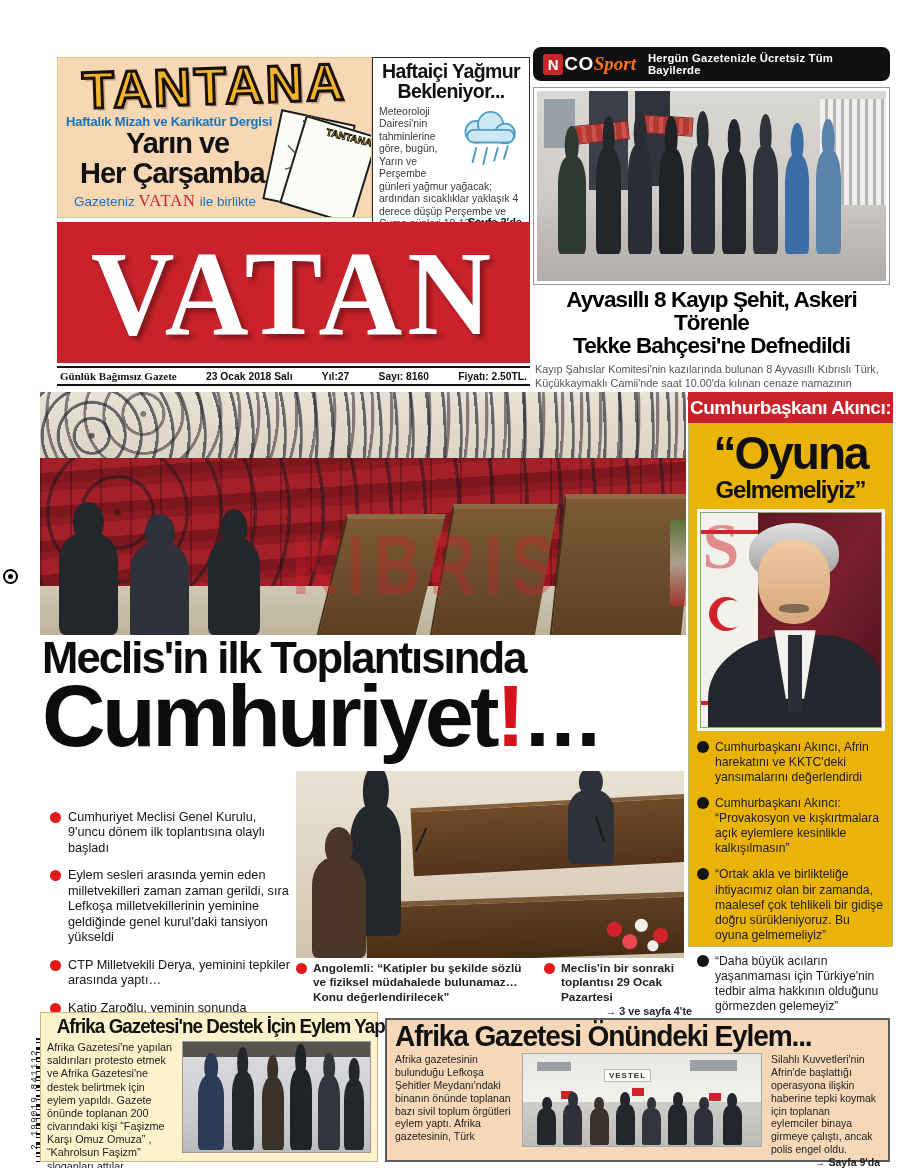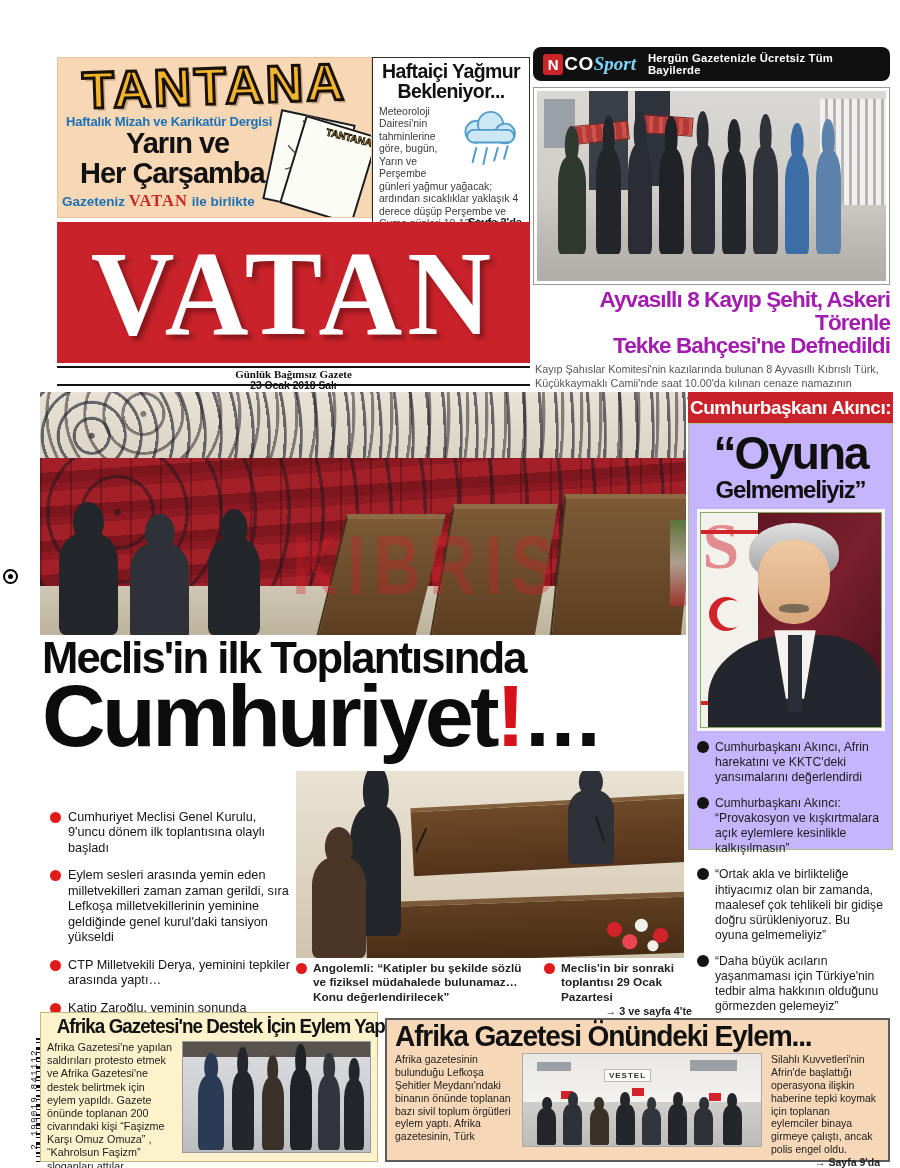--- a/index.html
+++ b/index.html
@@ -16,21 +16,21 @@
     font-family:"Liberation Mono",monospace;font-size:9.5px;letter-spacing:1px;white-space:nowrap;}
 
   
   .tantana{position:absolute;left:57px;top:57px;width:315px;height:161px;background:#f8d7b5;border:1px solid #e8c49b;box-sizing:border-box;overflow:hidden;}
   .tantana-logo{margin-top:1px;text-align:center;font-size:52px;font-weight:800;color:#f2b42c;
     -webkit-text-stroke:3px #191009;letter-spacing:3px;transform:rotate(-2deg);line-height:1.05;
     text-shadow:3px 3px 0 rgba(60,30,0,.25);}
   .tantana-sub{color:#1b72b8;font-weight:700;font-size:13px;margin:0 0 0 8px;letter-spacing:-0.2px;}
   .tantana-l1{font-size:29px;font-weight:800;line-height:1;margin-left:68px;letter-spacing:-1px;}
   .tantana-l2{font-size:29px;font-weight:800;line-height:1.05;margin-left:22px;letter-spacing:-1px;}
-  .tantana-foot{margin:3px 0 0 4px;font-size:13.5px;font-weight:700;color:#1b72b8;}
+  .tantana-foot{margin:3px 0 0 16px;font-size:13.5px;font-weight:400;color:#1b72b8;}
   .tantana-foot .brand{color:#c9252b;font-family:"Liberation Serif",serif;font-size:16.5px;letter-spacing:1px;}
   .tantana-covers{position:absolute;right:2px;top:58px;width:116px;height:102px;}
   .cover{position:absolute;width:76px;height:92px;background:#fcfcf7;border:2px solid #1c1c1c;box-sizing:border-box;}
   .cover.c1{right:22px;top:0;transform:rotate(12deg);}
   .cover.c2{right:2px;top:8px;transform:rotate(17deg);}
   .cover-t{display:block;text-align:right;font-size:10px;font-weight:800;color:#f2b42c;
     -webkit-text-stroke:0.8px #000;transform:rotate(-3deg);padding:2px 3px 0 0;}
   .doodle{position:absolute;left:6px;top:22px;}
 
   
@@ -40,21 +40,21 @@
   .weather-cloud{float:right;margin:2px 0 2px 3px;}
   .weather-body{margin-top:4px;font-size:10.4px;color:#3a3a3a;line-height:1.2;}
   .weather-ref{position:absolute;right:7px;bottom:4px;font-size:11px;font-weight:800;}
 
   
   .nco{position:absolute;left:533px;top:47px;width:357px;height:34px;background:#101010;border-radius:8px;
     display:flex;align-items:center;padding:0 10px;box-sizing:border-box;}
   .nco-n{width:21px;height:21px;background:#c9252b;color:#fff;font-weight:800;display:flex;align-items:center;
     justify-content:center;font-size:15px;border-radius:3px;margin-right:1px;}
   .nco-co{color:#fff;font-weight:800;font-size:19px;letter-spacing:0.5px;}
-  .nco-sport{color:#7dd3fc;font-weight:700;font-style:italic;font-size:19px;font-family:"Liberation Serif",serif;}
+  .nco-sport{color:#f97316;font-weight:700;font-style:italic;font-size:19px;font-family:"Liberation Serif",serif;}
   .nco-tag{color:#fff;font-weight:700;font-size:11.3px;margin-left:12px;letter-spacing:0.2px;}
 
   
   .photo-funeral{position:absolute;left:533px;top:87px;width:357px;height:198px;border:1px solid #999;background:#fff;padding:3px;box-sizing:border-box;}
   .scene{position:relative;width:100%;height:100%;overflow:hidden;}
   .sc-funeral{background:linear-gradient(180deg,#dad8d4 0%,#cfccc7 55%,#bdbab5 78%,#b0ada8 100%);}
   .fig{position:absolute;border-radius:40% 40% 10% 10%/28% 28% 8% 8%;}
   .fig::before{content:"";position:absolute;left:50%;top:-30%;transform:translateX(-50%);
     width:52%;height:40%;border-radius:50%;background:inherit;}
   .sf-win{position:absolute;left:2%;top:4%;width:9%;height:26%;background:#9aa0a8;}
@@ -63,26 +63,26 @@
   .sf-fence{position:absolute;right:0;top:4%;width:19%;height:56%;background:repeating-linear-gradient(90deg,#f1f0ee 0 5px,#b6b6b4 5px 8px);}
   .sf-coffin{position:absolute;border:1px solid #7d2421;background:repeating-linear-gradient(90deg,#b23a36 0 6px,#cd534c 6px 10px);}
 
   
   .masthead{position:absolute;left:57px;top:222px;width:473px;height:141px;background:#c9222a;
     display:flex;align-items:center;justify-content:center;overflow:hidden;}
   .masthead-title{font-family:"Liberation Serif",serif;font-weight:700;color:#fff;font-size:116px;
     letter-spacing:5px;line-height:1;transform:scaleY(1.04);text-shadow:4px 4px 5px rgba(0,0,0,.35);}
   .infostrip{position:absolute;left:57px;top:366px;width:473px;height:20px;border-top:2.5px solid #111;
     border-bottom:2.5px solid #111;display:flex;align-items:center;justify-content:space-between;
-    font-size:10.3px;font-weight:700;padding:0 3px;box-sizing:border-box;flex-direction:column;}
+    font-size:10.3px;font-weight:700;padding:0 3px;box-sizing:border-box;}
   .infostrip .serifed{font-family:"Liberation Serif",serif;font-size:11px;}
 
   
   .ayva{position:absolute;left:533px;top:289px;width:357px;}
-  .ayva-h{font-size:22.5px;font-weight:800;line-height:1.02;letter-spacing:-0.9px;text-align:right;color:#a21caf;}
+  .ayva-h{font-size:22.5px;font-weight:800;line-height:1.02;letter-spacing:-0.9px;text-align:center;color:#000000;}
   .ayva-body{font-size:10.8px;color:#555;margin-top:5px;line-height:1.28;padding:0 2px;}
   .ayva-ref{text-align:right;font-weight:800;font-size:11px;margin-top:1px;}
 
   
   .photo-parl{position:absolute;left:40px;top:392px;width:646px;height:243px;overflow:hidden;background:#d8d2c4;}
   .parl-wall{position:absolute;left:0;top:0;width:100%;height:30%;
     background:
       repeating-radial-gradient(circle at 8% 60%, rgba(35,35,48,.65) 0 2.5px, transparent 3.5px 16px),
       repeating-radial-gradient(circle at 16% 30%, rgba(50,40,45,.55) 0 2.5px, transparent 3.5px 19px),
       linear-gradient(#e7e2d5,#d9d3c4);}
@@ -130,21 +130,21 @@
   
   .caption{position:absolute;display:flex;gap:6px;font-size:11.8px;font-weight:600;line-height:1.22;color:#222;}
   .cap1{left:296px;top:961px;width:240px;}
   .cap2{left:544px;top:961px;width:148px;}
   .cap-ref{display:block;text-align:right;font-weight:800;font-size:10.8px;margin-top:1px;}
 
   
   .ak-col{position:absolute;left:688px;top:392px;width:205px;}
   .ak-head{background:#c9222a;color:#fff;font-weight:800;font-size:19px;text-align:center;
     padding:5px 0 4px;letter-spacing:-0.5px;}
-  .ak-green{background:#c4b5fd;border:1px solid #a6c284;padding:6px 8px 6px;box-sizing:border-box;height:427px;}
+  .ak-green{background:#eab308;border:1px solid #a6c284;padding:6px 8px 6px;box-sizing:border-box;height:524px;}
   .ak-q1{font-size:46px;font-weight:800;text-align:center;letter-spacing:-2px;line-height:1;color:#101010;}
   .ak-q2{font-size:24px;font-weight:800;text-align:center;letter-spacing:-1.2px;line-height:1.15;color:#101010;}
   .ak-photo{width:180px;height:214px;margin:8px auto 12px;position:relative;overflow:hidden;
     background:linear-gradient(125deg,#551320 0%,#7a1f2d 55%,#45101a 100%);
     border:1px solid #88a86a;outline:3px solid #f4f7ee;}
   .ak-flag{position:absolute;left:0;top:0;width:32%;height:100%;background:#f3f1ec;}
   .ak-flag::before{content:"";position:absolute;left:0;top:8%;width:100%;height:4px;background:#d2222a;}
   .ak-flag::after{content:"";position:absolute;left:0;bottom:10%;width:100%;height:4px;background:#d2222a;}
   .ak-cres{position:absolute;left:8px;top:84px;width:34px;height:34px;border-radius:50%;background:#d2222a;}
   .ak-cres::after{content:"";position:absolute;left:8px;top:3px;width:28px;height:28px;border-radius:50%;background:#f3f1ec;}

